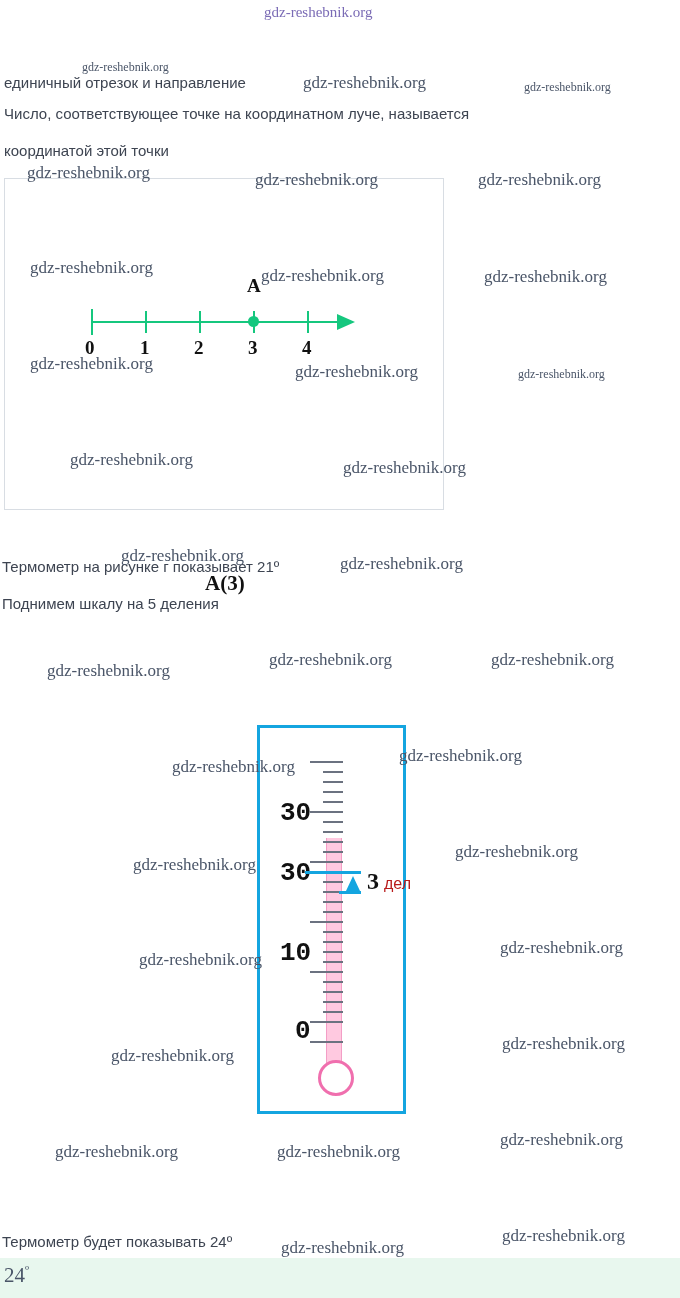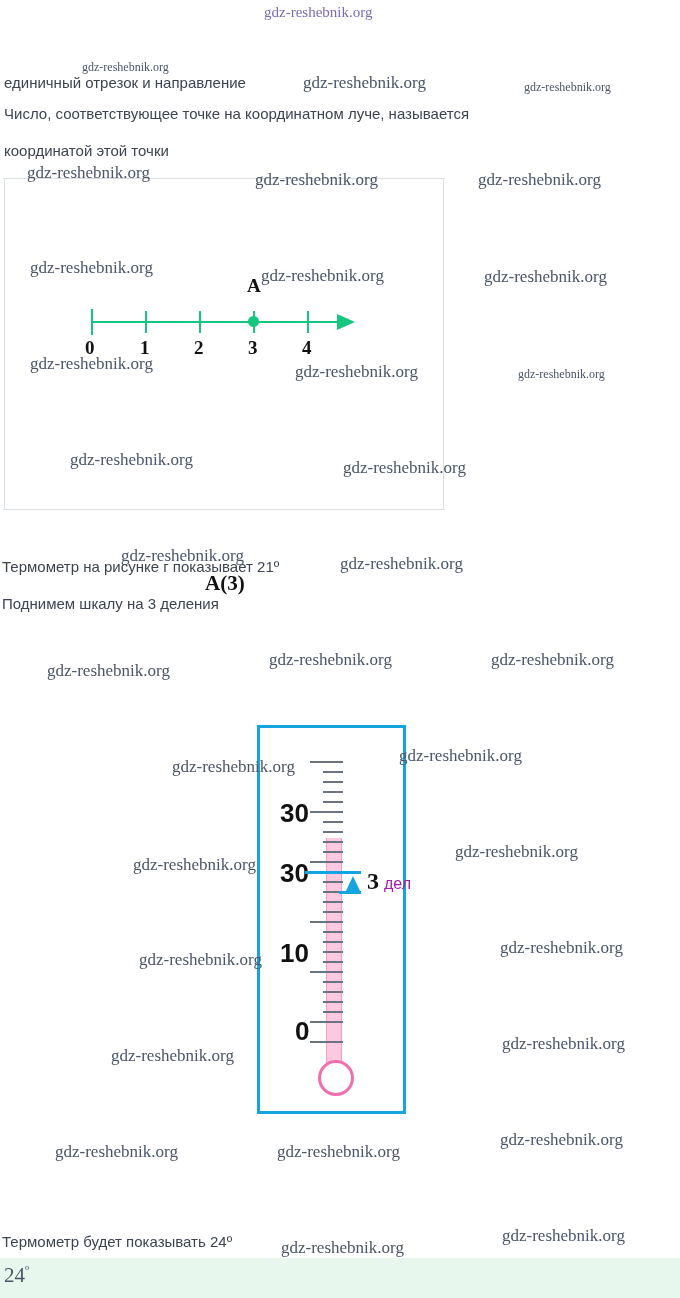--- a/index.html
+++ b/index.html
@@ -73,36 +73,36 @@
   .therm-stem{
     position:absolute;left:66px;top:110px;width:14px;height:230px;
     background:#ffc9e0;border-left:1px solid #f39ec6;border-right:1px solid #f39ec6;
   }
   .therm-bulb{
     position:absolute;left:58px;top:332px;width:30px;height:30px;border-radius:50%;
     border:3px solid #f06fae;background:#ffffff;
   }
   .t-tick{position:absolute;background:#6b7280;height:2px;}
   .t-lab{
-    position:absolute;font-family:Liberation Sans, sans-serif;font-weight:bold;
+    position:absolute;font-family:Liberation Mono, monospace;font-weight:bold;
     font-size:26px;color:#111;
   }
   .marker-line{position:absolute;left:45px;top:143px;width:56px;height:3px;background:#14a5e0;}
   .marker-arrow{
     position:absolute;left:86px;top:148px;width:0;height:0;
     border-left:7px solid transparent;border-right:7px solid transparent;
     border-bottom:15px solid #14a5e0;
   }
   .marker-base{position:absolute;left:79px;top:163px;width:22px;height:3px;background:#14a5e0;}
   .mk-num{
     position:absolute;left:107px;top:140px;font-family:"Liberation Serif", serif;
     font-weight:bold;font-size:24px;color:#111;
   }
   .mk-unit{
-    position:absolute;left:124px;top:147px;font-size:16px;color:#a21caf;
+    position:absolute;left:124px;top:147px;font-size:16px;color:#b91c1c;
   }
 
   
   .answer-bar{
     position:absolute;left:0;top:1258px;width:680px;height:40px;background:#e8f7ee;
   }
   .answer-text{
     position:absolute;left:4px;top:1262px;font-family:"Liberation Serif", serif;
     font-size:21px;color:#4a5568;
   }
@@ -134,21 +134,21 @@
       <div class="axnum" style="left:0px;">0</div>
       <div class="axnum" style="left:55px;">1</div>
       <div class="axnum" style="left:109px;">2</div>
       <div class="axnum" style="left:163px;">3</div>
       <div class="axnum" style="left:217px;">4</div>
     </div>
     <div class="acoord">A(3)</div>
   </div>
 
   <div class="ptext" style="left:2px;top:557px;">Термометр на рисунке г показывает 21º</div>
-  <div class="ptext" style="left:2px;top:594px;">Поднимем шкалу на 3 деления</div>
+  <div class="ptext" style="left:2px;top:594px;">Поднимем шкалу на 5 деления</div>
 
   <div class="therm-box">
     <div class="therm-tube"></div>
     <div class="therm-stem"></div>
     <div class="therm-bulb"></div>
 
     <div class="t-tick" style="left:50px;top:33px;width:33px;"></div>
     <div class="t-tick" style="left:63px;top:43px;width:20px;"></div>
     <div class="t-tick" style="left:63px;top:53px;width:20px;"></div>
     <div class="t-tick" style="left:63px;top:63px;width:20px;"></div>

